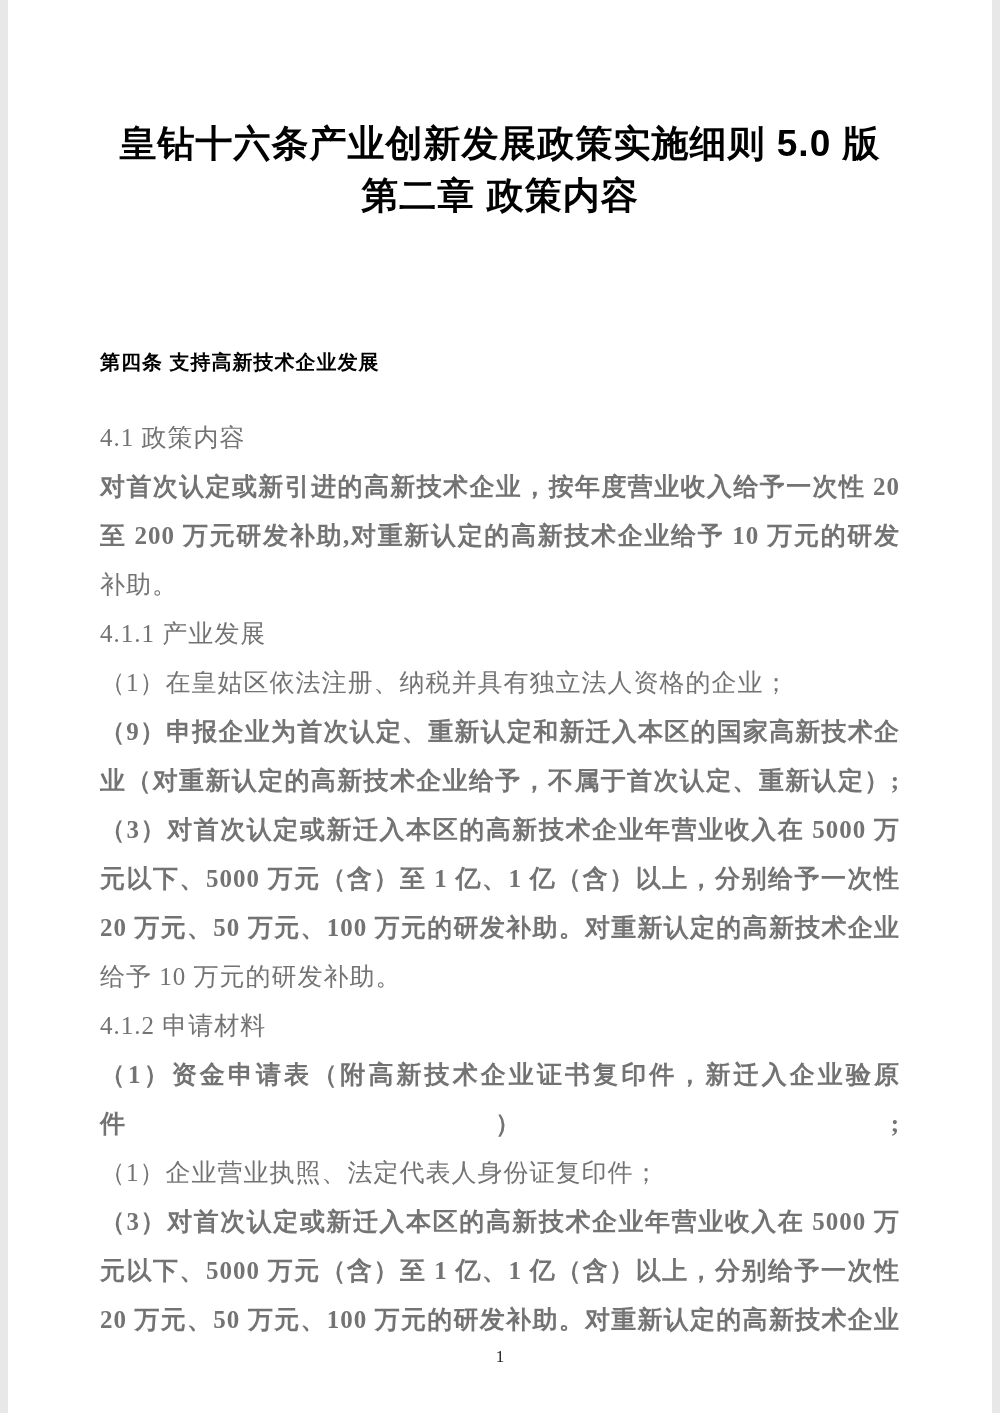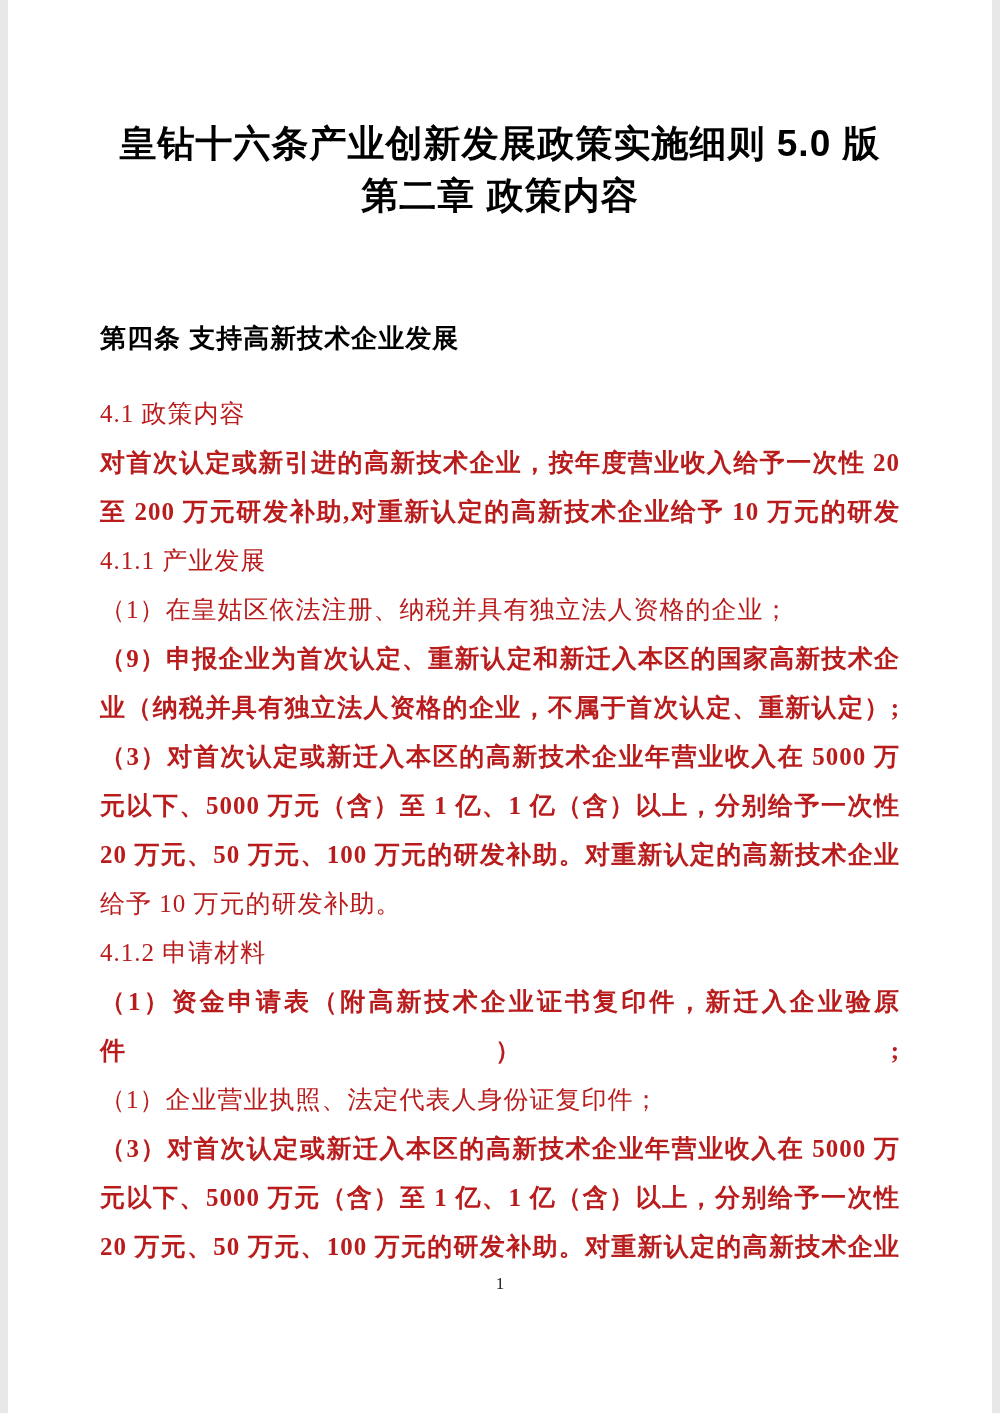--- a/index.html
+++ b/index.html
@@ -23,35 +23,35 @@
     margin-top: 118px;
     text-align: center;
     font-family: "Liberation Sans", "DejaVu Sans", sans-serif;
     font-weight: bold;
     font-size: 37px;
     line-height: 52px;
     letter-spacing: 1px;
     color: #000000;
   }
   .article-heading {
-    margin-top: 96px;
+    margin-top: 120px;
     font-family: "Liberation Sans", "DejaVu Sans", sans-serif;
     font-weight: bold;
-    font-size: 26px;
+    font-size: 20px;
     line-height: 40px;
     letter-spacing: 1px;
     color: #000000;
   }
   .body-block {
     margin-top: 31px;
     font-family: "Liberation Serif", "DejaVu Serif", serif;
     font-size: 25px;
     line-height: 49px;
     letter-spacing: 1px;
-    color: #b91c1c;
+    color: #737373;
   }
   .line {
     white-space: nowrap;
     text-align: left;
   }
   .line.fill {
     white-space: normal;
     text-align: justify;
     text-align-last: justify;
     text-justify: inter-character;
@@ -76,24 +76,25 @@
       <div>皇钻十六条产业创新发展政策实施细则 5.0 版</div>
       <div>第二章 政策内容</div>
     </div>
 
     <div class="article-heading">第四条 支持高新技术企业发展</div>
 
     <div class="body-block">
       <div class="line">4.1 政策内容</div>
       <div class="line fill">对首次认定或新引进的高新技术企业，按年度营业收入给予一次性 20</div>
       <div class="line fill">至 200 万元研发补助,对重新认定的高新技术企业给予 10 万元的研发</div>
+      <div class="line">补助。</div>
       <div class="line">4.1.1 产业发展</div>
       <div class="line">（1）在皇姑区依法注册、纳税并具有独立法人资格的企业；</div>
       <div class="line fill">（9）申报企业为首次认定、重新认定和新迁入本区的国家高新技术企</div>
-      <div class="line fill">业（纳税并具有独立法人资格的企业，不属于首次认定、重新认定）;</div>
+      <div class="line fill">业（对重新认定的高新技术企业给予，不属于首次认定、重新认定）;</div>
       <div class="line fill">（3）对首次认定或新迁入本区的高新技术企业年营业收入在 5000 万</div>
       <div class="line fill">元以下、5000 万元（含）至 1 亿、1 亿（含）以上，分别给予一次性</div>
       <div class="line fill">20 万元、50 万元、100 万元的研发补助。对重新认定的高新技术企业</div>
       <div class="line">给予 10 万元的研发补助。</div>
       <div class="line">4.1.2 申请材料</div>
       <div class="line fill">（1）资金申请表（附高新技术企业证书复印件，新迁入企业验原件）;</div>
       <div class="line">（1）企业营业执照、法定代表人身份证复印件；</div>
       <div class="line fill">（3）对首次认定或新迁入本区的高新技术企业年营业收入在 5000 万</div>
       <div class="line fill">元以下、5000 万元（含）至 1 亿、1 亿（含）以上，分别给予一次性</div>
       <div class="line fill">20 万元、50 万元、100 万元的研发补助。对重新认定的高新技术企业</div>

